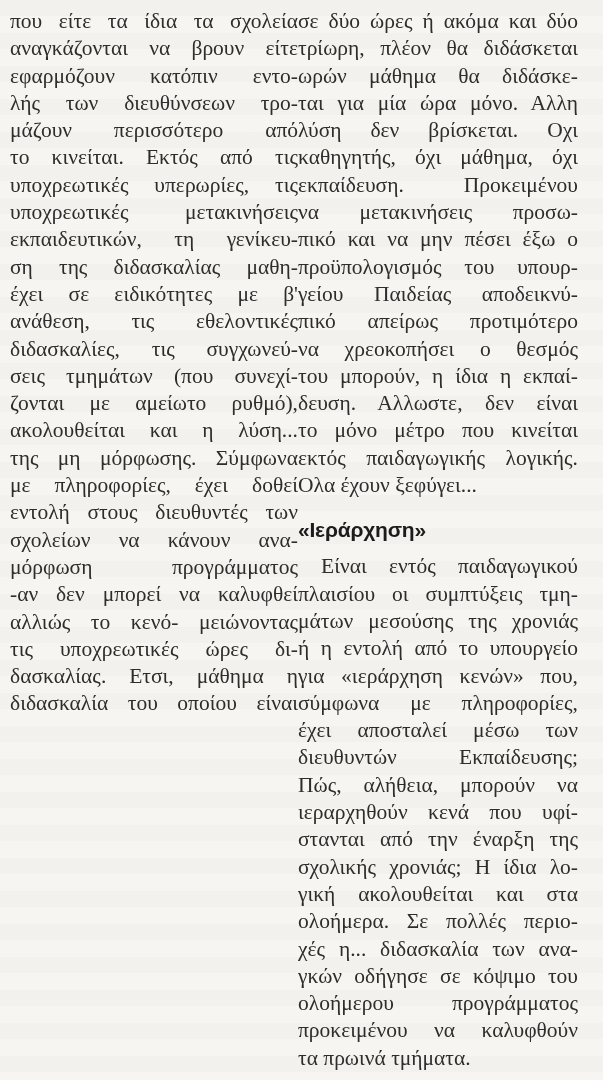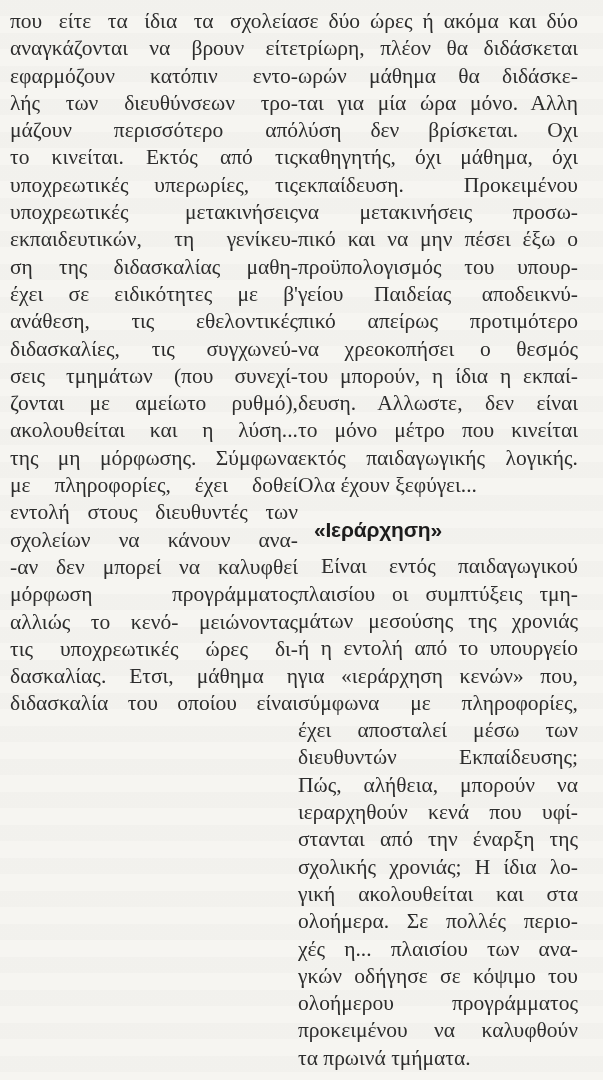--- a/index.html
+++ b/index.html
@@ -40,21 +40,21 @@
   
   .para.cont .line:last-child { text-align-last: justify; }
   
   .para.indented .line:first-child { text-indent: 23px; }
   .heading {
     font-family: "Liberation Sans", "DejaVu Sans", sans-serif;
     font-weight: bold;
     font-size: 21px;
     letter-spacing: -0.2px;
     color: #1c1c1c;
-    margin: 19px 0 11px 16px;
+    margin: 19px 0 11px 0;
   }
 </style>
 </head>
 <body>
 
 <div class="page">
   <div class="col col-left">
     <div class="para cont">
         <div class="line">που είτε τα ίδια τα σχολεία</div>
         <div class="line">αναγκάζονται να βρουν είτε</div>
@@ -69,22 +69,22 @@
         <div class="line">έχει σε ειδικότητες με β'</div>
         <div class="line">ανάθεση, τις εθελοντικές</div>
         <div class="line">διδασκαλίες, τις συγχωνεύ-</div>
         <div class="line">σεις τμημάτων (που συνεχί-</div>
         <div class="line">ζονται με αμείωτο ρυθμό),</div>
         <div class="line">ακολουθείται και η λύση...</div>
         <div class="line">της μη μόρφωσης. Σύμφωνα</div>
         <div class="line">με πληροφορίες, έχει δοθεί</div>
         <div class="line">εντολή στους διευθυντές των</div>
         <div class="line">σχολείων να κάνουν ανα-</div>
+        <div class="line">μόρφωση προγράμματος</div>
         <div class="line">-αν δεν μπορεί να καλυφθεί</div>
-        <div class="line">μόρφωση προγράμματος</div>
         <div class="line">αλλιώς το κενό- μειώνοντας</div>
         <div class="line">τις υποχρεωτικές ώρες δι-</div>
         <div class="line">δασκαλίας. Ετσι, μάθημα η</div>
         <div class="line">διδασκαλία του οποίου είναι</div>
       </div>
   </div>
   <div class="col col-right">
     <div class="para">
         <div class="line">σε δύο ώρες ή ακόμα και δύο</div>
         <div class="line">τρίωρη, πλέον θα διδάσκεται</div>
@@ -114,20 +114,20 @@
         <div class="line">για «ιεράρχηση κενών» που,</div>
         <div class="line">σύμφωνα με πληροφορίες,</div>
         <div class="line">έχει αποσταλεί μέσω των</div>
         <div class="line">διευθυντών Εκπαίδευσης;</div>
         <div class="line">Πώς, αλήθεια, μπορούν να</div>
         <div class="line">ιεραρχηθούν κενά που υφί-</div>
         <div class="line">στανται από την έναρξη της</div>
         <div class="line">σχολικής χρονιάς; Η ίδια λο-</div>
         <div class="line">γική ακολουθείται και στα</div>
         <div class="line">ολοήμερα. Σε πολλές περιο-</div>
-        <div class="line">χές η... πλαισίου των ανα-</div>
+        <div class="line">χές η... διδασκαλία των ανα-</div>
         <div class="line">γκών οδήγησε σε κόψιμο του</div>
         <div class="line">ολοήμερου προγράμματος</div>
         <div class="line">προκειμένου να καλυφθούν</div>
         <div class="line">τα πρωινά τμήματα.</div>
       </div>
   </div>
 </div>
 
 </body></html>

